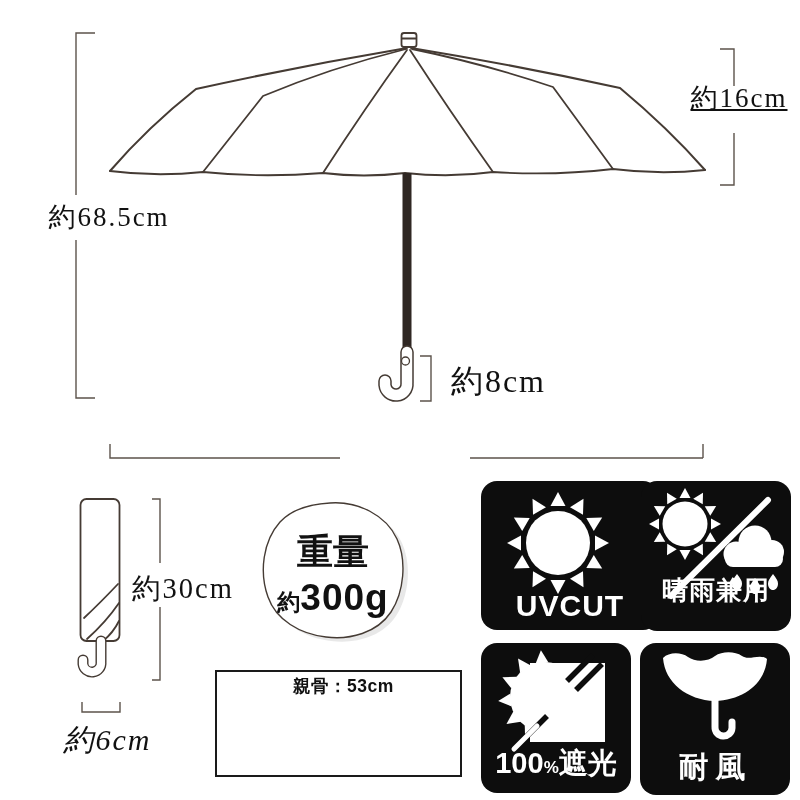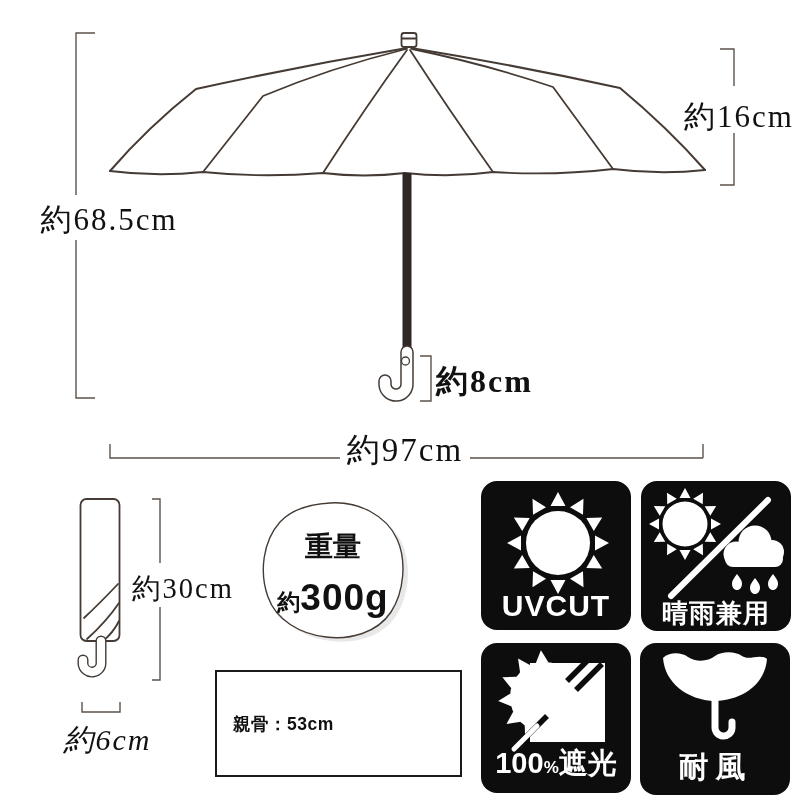--- a/index.html
+++ b/index.html
@@ -9,33 +9,33 @@
   html,body{margin:0;padding:0;background:#fff;}
   #stage{position:relative;width:800px;height:800px;background:#fff;overflow:hidden;
          font-family:"Liberation Sans","DejaVu Sans",sans-serif;color:var(--text);}
   #artwork{position:absolute;left:0;top:0;}
   .ln{stroke:var(--line-art);fill:none;stroke-width:1.8;stroke-linecap:round;stroke-linejoin:round;}
   .ln2{stroke:var(--line-art);fill:none;stroke-width:2;stroke-linecap:round;stroke-linejoin:round;}
   .br{stroke:var(--bracket);fill:none;stroke-width:1.4;}
   .dim{position:absolute;font-family:"Liberation Serif","DejaVu Serif",serif;
        color:var(--text);letter-spacing:2px;text-align:center;white-space:nowrap;}
   .weight-title{position:absolute;left:272px;top:528px;width:122px;text-align:center;
-       font-family:"Liberation Serif","DejaVu Serif",serif;font-weight:700;font-size:28px;}
+       font-family:"Liberation Serif","DejaVu Serif",serif;font-weight:700;font-size:36px;}
   .weight-value{position:absolute;left:256px;top:577px;width:154px;text-align:center;font-weight:700;}
   .weight-value .approx{font-size:23px;}
   .weight-value .val{font-size:37px;letter-spacing:1px;}
   #spec-box{position:absolute;left:215px;top:670px;width:247px;height:107px;border:2.5px solid #1a1a1a;
-       box-sizing:border-box;display:flex;flex-direction:column;justify-content:space-evenly;
+       box-sizing:border-box;display:flex;justify-content:space-evenly;
        padding:2px 6px 2px 16px;font-weight:700;font-size:17.5px;letter-spacing:.5px;}
   .badge{position:absolute;background:var(--badge-bg);border-radius:16px;}
   .badge svg{position:absolute;left:0;top:0;}
   .badge .caption{position:absolute;left:0;bottom:7px;width:100%;text-align:center;
        color:var(--badge-fg);font-weight:700;white-space:nowrap;}
   #badge-uv .caption{font-size:30px;letter-spacing:1px;}
-  #badge-allweather .caption{font-size:26px;letter-spacing:1px;bottom:0;}
+  #badge-allweather .caption{font-size:26px;letter-spacing:1px;bottom:23px;}
   #badge-shading .caption{font-size:29px;bottom:9px;}
   #badge-shading .pct{font-size:17px;}
   #badge-wind .caption{font-size:30px;letter-spacing:7px;padding-left:1px;box-sizing:border-box;}
 </style>
 </head>
 <body>
 
 <div id="stage">
 
   <svg id="artwork" width="800" height="800" viewBox="0 0 800 800">
@@ -83,37 +83,36 @@
         <path d="M101,641 v21 a9,9 0 0 1 -18,2 v-4" stroke="#ffffff" stroke-width="8.2" fill="none" stroke-linecap="round"></path>
       </g>
     </g>
 
     <g>
       <path transform="translate(5,4)" fill="#dcdcdc" opacity="0.65" d="M330,503 C358,501 386,515 397,539 C407,561 404,592 391,612 C377,633 350,640 326,637 C300,634 276,620 268,597 C259,572 263,541 280,522 C293,508 312,504 330,503 Z"></path>
       <path fill="#ffffff" stroke="var(--line-art)" stroke-width="1.4" d="M330,503 C358,501 386,515 397,539 C407,561 404,592 391,612 C377,633 350,640 326,637 C300,634 276,620 268,597 C259,572 263,541 280,522 C293,508 312,504 330,503 Z"></path>
     </g>
   </svg>
 
-  <div class="dim" style="left:28px;top:199px;width:162px;font-size:31px;">約68.5cm</div>
-  <div class="dim" style="left:678px;top:96px;width:122px;font-size:31px;">約16cm</div>
-  <div class="dim" style="left:436px;top:360px;width:110px;font-size:32px;text-align:left;font-weight:bold;">約8cm</div>
-  <div class="dim" style="left:338px;top:428px;width:134px;font-size:33px;">約97cm</div>
+  <div class="dim" style="left:28px;top:199px;width:162px;font-size:27px;">約68.5cm</div>
+  <div class="dim" style="left:678px;top:80px;width:122px;font-size:27px;text-decoration:underline;">約16cm</div>
+  <div class="dim" style="left:436px;top:360px;width:110px;font-size:32px;text-align:right;">約8cm</div>
   <div class="dim" style="left:128px;top:570px;width:110px;font-size:28.5px;">約30cm</div>
   <div class="dim" style="left:60px;top:720px;width:95px;font-size:30px;font-style:italic;">約6cm</div>
 
   <div class="weight-title">重量</div>
   <div class="weight-value">
     <span class="approx">約</span><span class="val">300g</span>
   </div>
 
   <div id="spec-box">
     <div>親骨：53cm</div>
   </div>
 
-  <div class="badge" id="badge-uv" style="left:481px;top:481px;width:150px;height:149px;">
+  <div class="badge" id="badge-uv" style="left:481px;top:481px;width:150px;height:149px;padding-left:28px;">
     <svg width="150" height="150" viewBox="0 0 150 150">
       <defs>
           <polygon id="rayA" points="0,-51 -7.5,-37 7.5,-37" fill="#fff"></polygon>
         </defs>
       <g transform="translate(77,62)">
         <circle r="32" fill="#fff"></circle>
         <use href="#rayA"></use>
           <use href="#rayA" transform="rotate(30)"></use>
           <use href="#rayA" transform="rotate(60)"></use>
         <use href="#rayA" transform="rotate(90)"></use>

